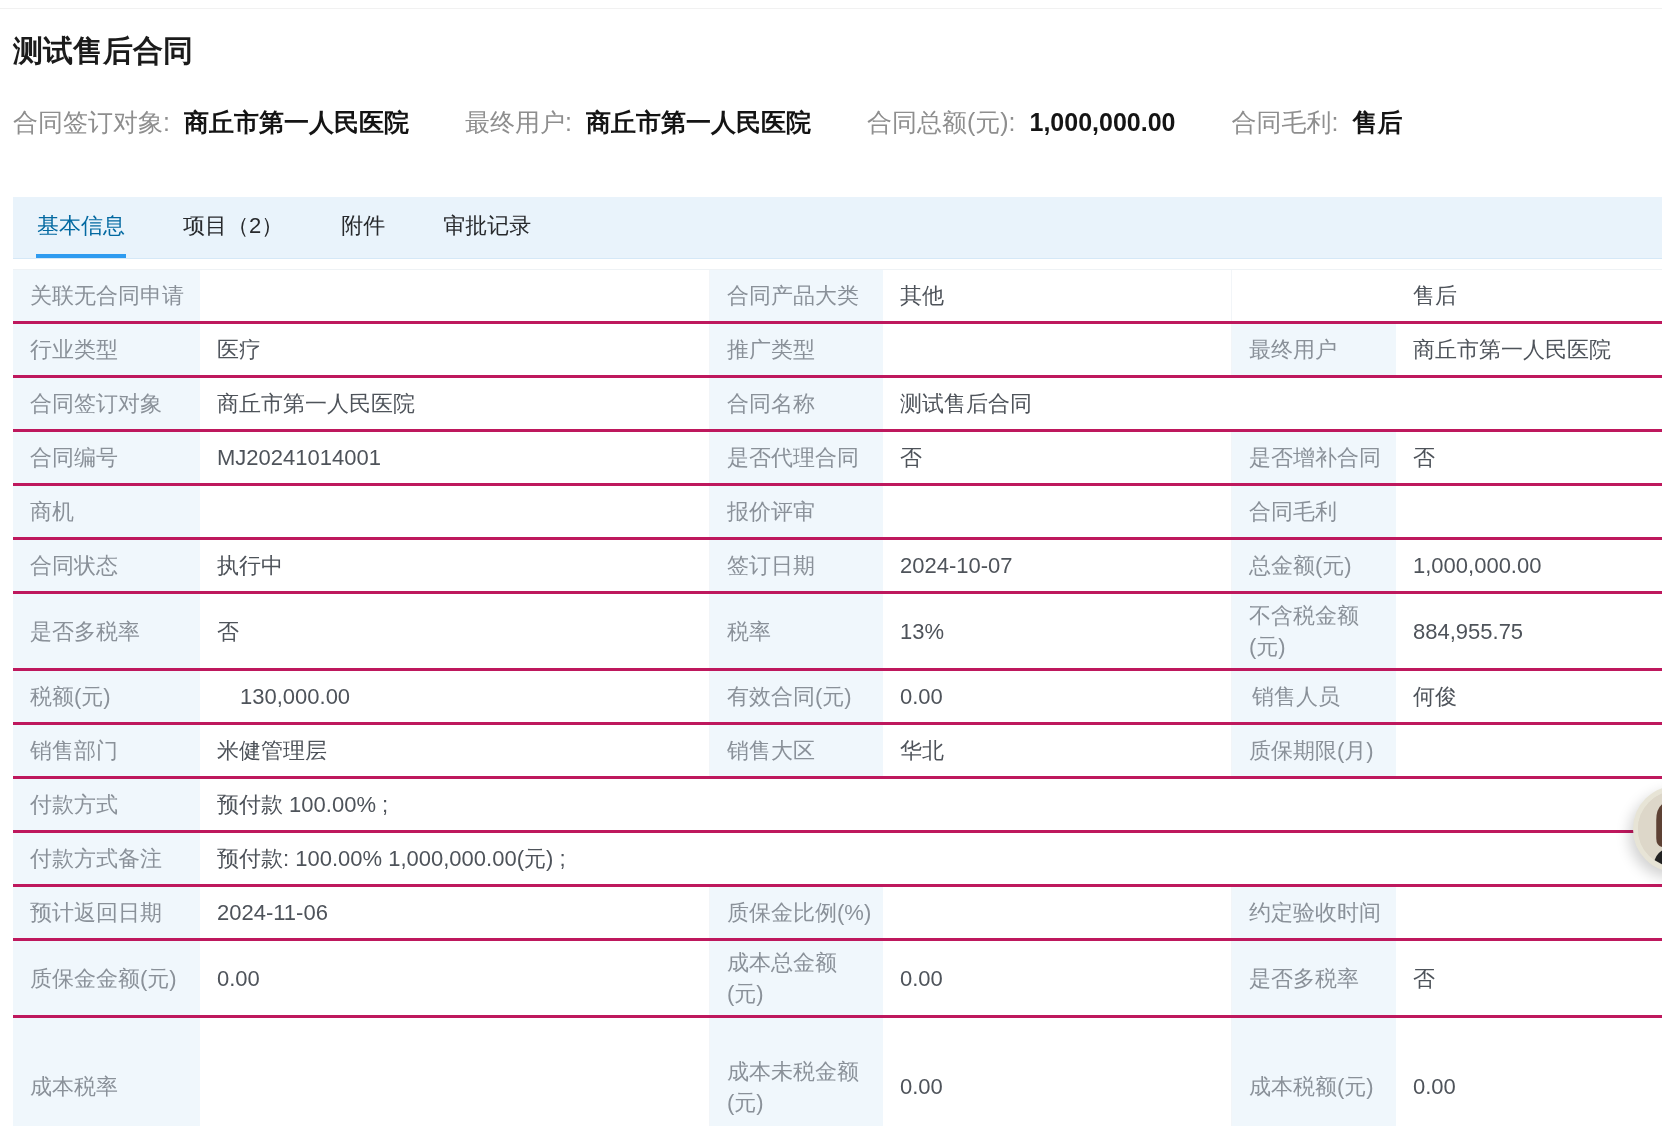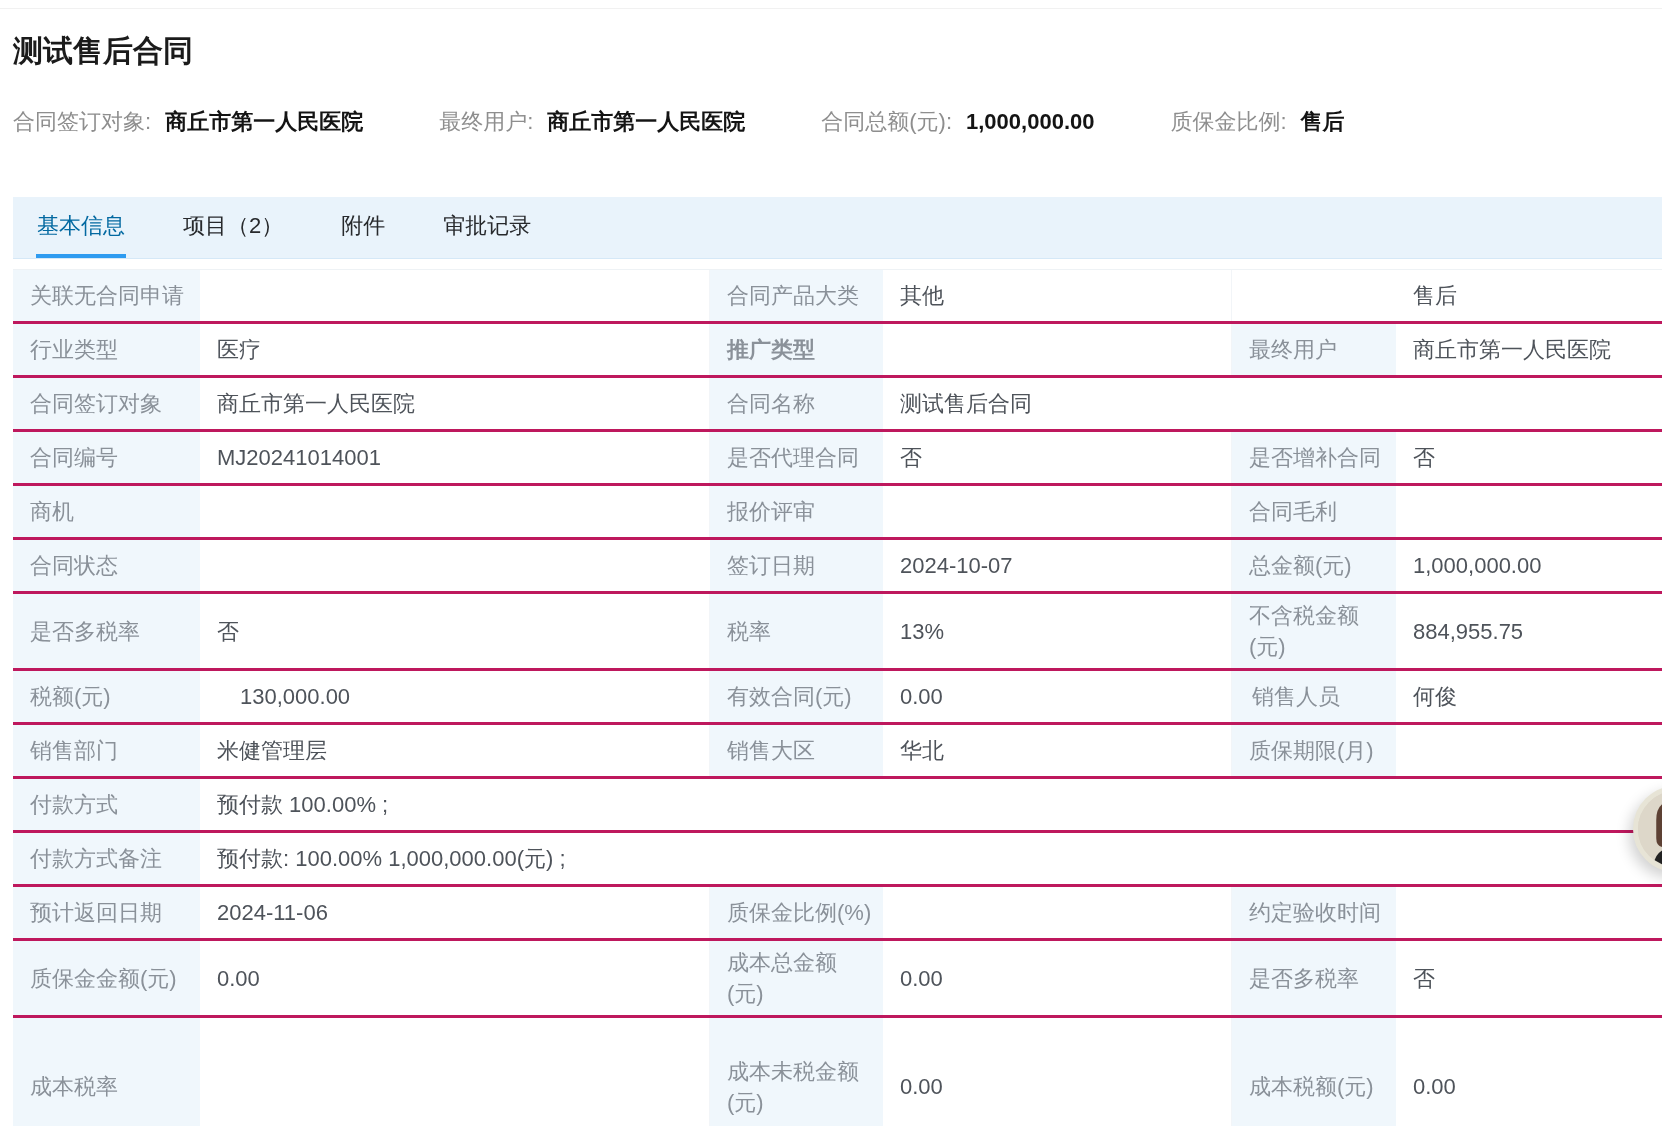--- a/index.html
+++ b/index.html
@@ -17,22 +17,22 @@
     margin-top:24px;
     font-size:30px;
     font-weight:700;
     color:#1b1b1b;
     line-height:36px;
   }
   .summary-row{
     margin-top:40px;
     display:flex;
     align-items:flex-end;
-    gap:76px;
-    font-size:22px;
+    gap:56px;
+    font-size:25px;
     line-height:26px;
     white-space:nowrap;
   }
   .summary-item{display:flex;align-items:center;gap:14px;}
   .summary-label{color:#8e8e8e;font-weight:400;}
   .summary-value{color:#141414;font-weight:700;}
   .tab-bar{
     margin-top:62px;
     height:57px;
     background:#e9f3fb;
@@ -124,21 +124,21 @@
       </div>
       <div class="summary-item">
         <span class="summary-label">最终用户:</span>
         <span class="summary-value">商丘市第一人民医院</span>
       </div>
       <div class="summary-item">
         <span class="summary-label">合同总额(元):</span>
         <span class="summary-value">1,000,000.00</span>
       </div>
       <div class="summary-item">
-        <span class="summary-label">质保金比例:</span>
+        <span class="summary-label">合同毛利:</span>
         <span class="summary-value">售后</span>
       </div>
     </div>
 
   <div class="tab-bar">
       <div class="tab active">基本信息</div>
       <div class="tab">项目（2）</div>
       <div class="tab">附件</div>
       <div class="tab">审批记录</div>
     </div>
@@ -147,21 +147,21 @@
       <div class="t-row">
         <div class="t-label" style="grid-column: 1 / 2;">关联无合同申请</div>
         <div class="t-value" style="grid-column: 2 / 3;"></div>
         <div class="t-label" style="grid-column: 3 / 4;">合同产品大类</div>
         <div class="t-value" style="grid-column: 4 / 5;">其他</div>
         <div class="t-value" style="grid-column: 6 / 7;">售后</div>
       </div>
       <div class="t-row">
         <div class="t-label" style="grid-column: 1 / 2;">行业类型</div>
         <div class="t-value" style="grid-column: 2 / 3;">医疗</div>
-        <div class="t-label" style="grid-column: 3 / 4; font-weight: bold;">推广类型</div>
+        <div class="t-label" style="grid-column: 3 / 4;">推广类型</div>
         <div class="t-value" style="grid-column: 4 / 5;"></div>
         <div class="t-label" style="grid-column: 5 / 6;">最终用户</div>
         <div class="t-value" style="grid-column: 6 / 7;">商丘市第一人民医院</div>
       </div>
       <div class="t-row">
         <div class="t-label" style="grid-column: 1 / 2;">合同签订对象</div>
         <div class="t-value" style="grid-column: 2 / 3;">商丘市第一人民医院</div>
         <div class="t-label" style="grid-column: 3 / 4;">合同名称</div>
         <div class="t-value" style="grid-column: 4 / 7;">测试售后合同</div>
       </div>
@@ -176,20 +176,21 @@
       <div class="t-row">
         <div class="t-label" style="grid-column: 1 / 2;">商机</div>
         <div class="t-value" style="grid-column: 2 / 3;"></div>
         <div class="t-label" style="grid-column: 3 / 4;">报价评审</div>
         <div class="t-value" style="grid-column: 4 / 5;"></div>
         <div class="t-label" style="grid-column: 5 / 6;">合同毛利</div>
         <div class="t-value" style="grid-column: 6 / 7;"></div>
       </div>
       <div class="t-row">
         <div class="t-label" style="grid-column: 1 / 2;">合同状态</div>
+        <div class="t-value" style="grid-column: 2 / 3;">执行中</div>
         <div class="t-label" style="grid-column: 3 / 4;">签订日期</div>
         <div class="t-value" style="grid-column: 4 / 5;">2024-10-07</div>
         <div class="t-label" style="grid-column: 5 / 6;">总金额(元)</div>
         <div class="t-value" style="grid-column: 6 / 7;">1,000,000.00</div>
       </div>
       <div class="t-row">
         <div class="t-label" style="grid-column: 1 / 2;">是否多税率</div>
         <div class="t-value" style="grid-column: 2 / 3;">否</div>
         <div class="t-label" style="grid-column: 3 / 4;">税率</div>
         <div class="t-value" style="grid-column: 4 / 5;">13%</div>

